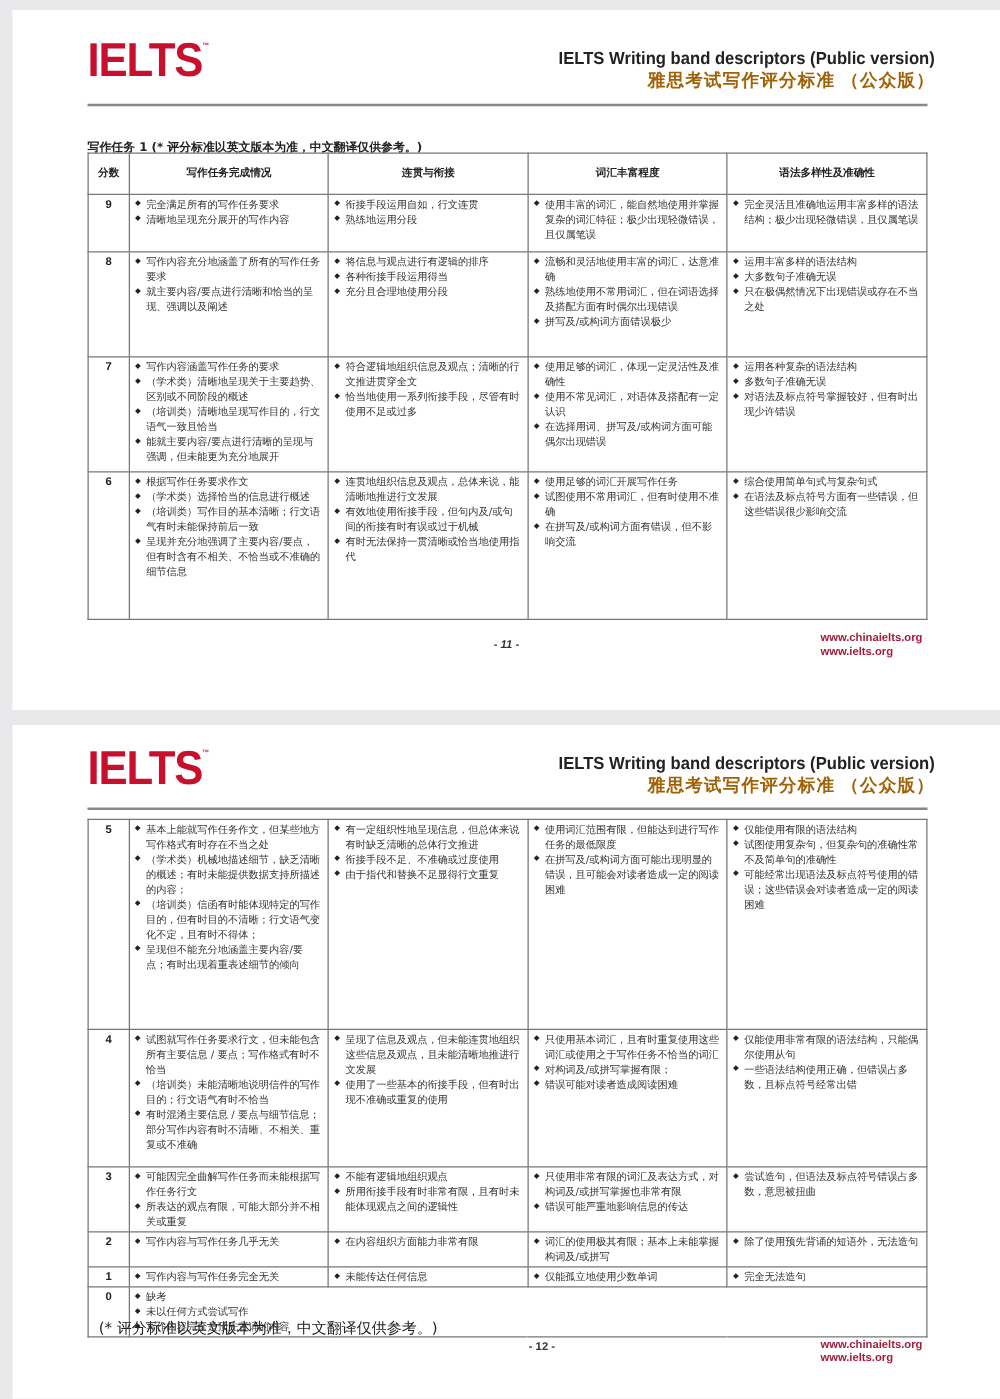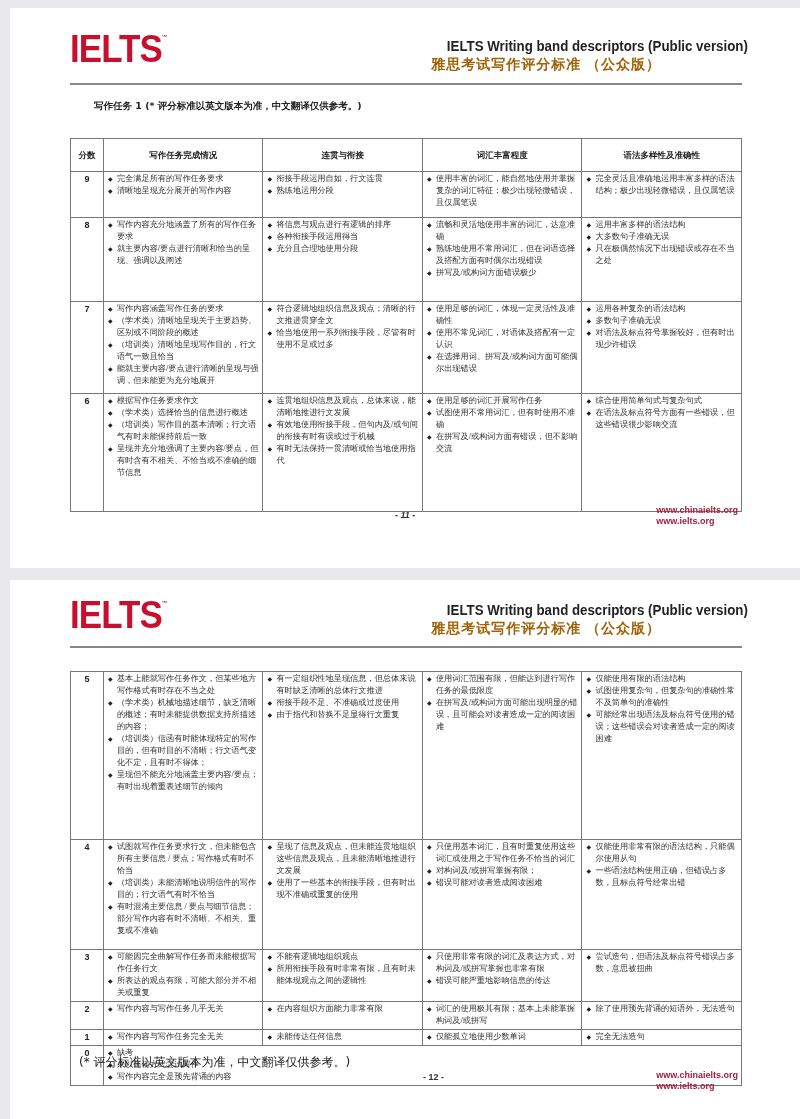--- a/index.html
+++ b/index.html
@@ -3,48 +3,48 @@
 <meta charset="utf-8">
 <style>
   * { box-sizing: border-box; margin: 0; padding: 0; }
   html, body { width: 800px; height: 1119px; background: #e9e9eb; overflow: hidden; }
   body { font-family: "DejaVu Sans", "Liberation Sans", sans-serif; color: #222; position: relative; }
   .page { position: absolute; left: 10px; width: 790px; background: #fff; }
   .page1 { top: 8px; height: 560px; }
   .page2 { top: 580px; height: 539px; }
   .logo { position: absolute; left: 60px; font-family: "Liberation Sans", sans-serif; font-weight: bold; font-size: 38px; color: #c8102e; letter-spacing: -1px; transform: scaleX(0.92); transform-origin: left; }
   .logo sup { font-size: 6px; vertical-align: top; position: relative; top: 6px; color: #c8102e; }
-  .hdr { position: absolute; right: 52px; font-family: "Liberation Sans", sans-serif; }
+  .hdr { position: absolute; right: 52px; text-align: right; font-family: "Liberation Sans", sans-serif; }
   .hdr .en { font-size: 14px; font-weight: bold; color: #222; transform: scaleX(0.95); transform-origin: right; }
   .hdr .zh { font-size: 14px; font-weight: bold; color: #a16207; margin-top: 2px; letter-spacing: 1px; }
   .rule { position: absolute; left: 60px; width: 672px; height: 2px; background: #888; }
   .task { position: absolute; left: 60px; font-size: 9.5px; font-weight: bold; color: #222; }
-  table { position: absolute; left: 60px; width: 672px; border-collapse: collapse; font-size: 8.2px; line-height: 12px; margin-top: 16px; }
+  table { position: absolute; left: 60px; width: 672px; border-collapse: collapse; font-size: 8.2px; line-height: 12px; }
   td, th { border: 1px solid #777; vertical-align: top; }
   th { height: 33px; vertical-align: middle; font-size: 8.5px; font-weight: bold; text-align: center; }
   td.band { width: 33px; text-align: center; font-weight: bold; font-family: "Liberation Sans", sans-serif; font-size: 9px; padding-top: 1px; }
-  td.c { width: 160px; padding: 1px 4px 2px 4px; color: #333; font-family: Liberation Serif, serif; }
+  td.c { width: 160px; padding: 1px 4px 2px 4px; color: #333; }
   ul { list-style: none; }
   li { padding-left: 9px; position: relative; }
   li::before { content: "\25C6"; position: absolute; left: 0; top: 0; font-size: 6px; color: #222; }
   .pnum { position: absolute; left: 385px; font-family: "Liberation Sans", sans-serif; font-size: 9px; font-weight: bold; color: #333; }
   .links { position: absolute; right: 62px; font-family: "Liberation Sans", sans-serif; font-size: 9px; font-weight: bold; color: #a41e3c; line-height: 11px; }
   .note2 { position: absolute; left: 69px; font-size: 12px; font-weight: normal; color: #222; }
 </style>
 </head>
 <body>
 
 <div class="page page1">
   <div class="logo" style="top:20px;"><span>IELTS</span><sup>™</sup></div>
   <div class="hdr" style="top:30px;">
     <div class="en">IELTS Writing band descriptors   (Public version)</div>
     <div class="zh">雅思考试写作评分标准 （公众版）</div>
   </div>
   <div class="rule" style="top:75px;"></div>
-  <div class="task" style="top:92px;margin-left:24px;">写作任务 1    (* 评分标准以英文版本为准，中文翻译仅供参考。)</div>
+  <div class="task" style="top:104px;">写作任务 1    (* 评分标准以英文版本为准，中文翻译仅供参考。)</div>
 
   <table style="top:114px;">
     <thead>
       <tr>
         <th>分数</th>
         <th>写作任务完成情况</th>
         <th>连贯与衔接</th>
         <th>词汇丰富程度</th>
         <th>语法多样性及准确性</th>
       </tr>

